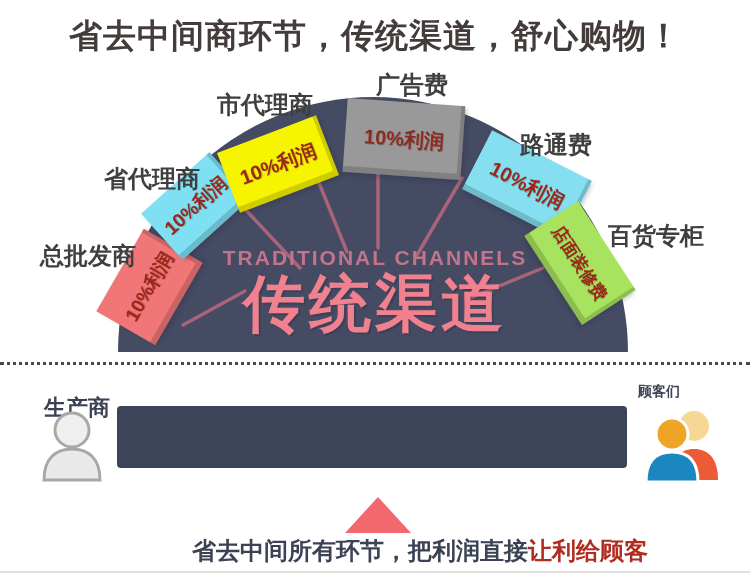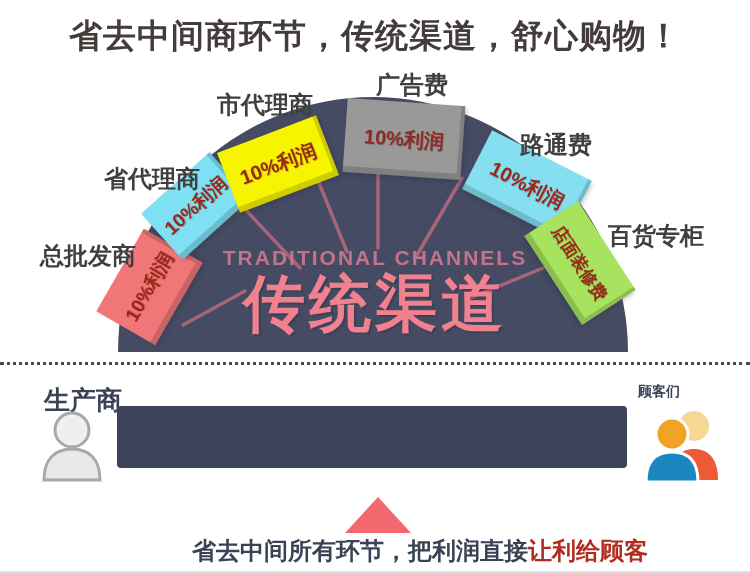--- a/index.html
+++ b/index.html
@@ -48,21 +48,21 @@
   .lbl1{left:104px;top:163px;}
   .lbl2{left:217px;top:89px;}
   .lbl3{left:376px;top:69px;}
   .lbl4{left:520px;top:121px;margin-top:8px;}
   .lbl5{left:608px;top:220px;}
   
   .overlay{position:absolute;left:0;top:0;width:750px;height:573px;z-index:2;pointer-events:none;}
   
   .dotted-divider{position:absolute;left:0;top:362px;width:750px;border-top:3px dotted #4a4a4a;z-index:5;}
   
-  .producer-label{position:absolute;left:44px;top:383px;font-size:26px;font-weight:bold;color:#3a4254;z-index:5;}
+  .producer-label{position:absolute;left:44px;top:393px;font-size:22px;font-weight:bold;color:#3a4254;z-index:5;}
   .customers-label{position:absolute;left:638px;top:383px;font-size:14px;font-weight:bold;color:#3a4254;z-index:5;}
   .flow-bar{position:absolute;left:117px;top:406px;width:510px;height:62px;background:#3c445a;border-radius:4px;z-index:4;}
   .producer-icon-wrap{position:absolute;left:36px;top:408px;z-index:5;}
   .customers-icon-wrap{position:absolute;left:642px;top:406px;z-index:5;}
   
   .up-triangle{
     position:absolute;left:345px;top:497px;width:0;height:0;z-index:5;
     border-left:33px solid transparent;border-right:33px solid transparent;
     border-bottom:36px solid #f2686e;
   }

